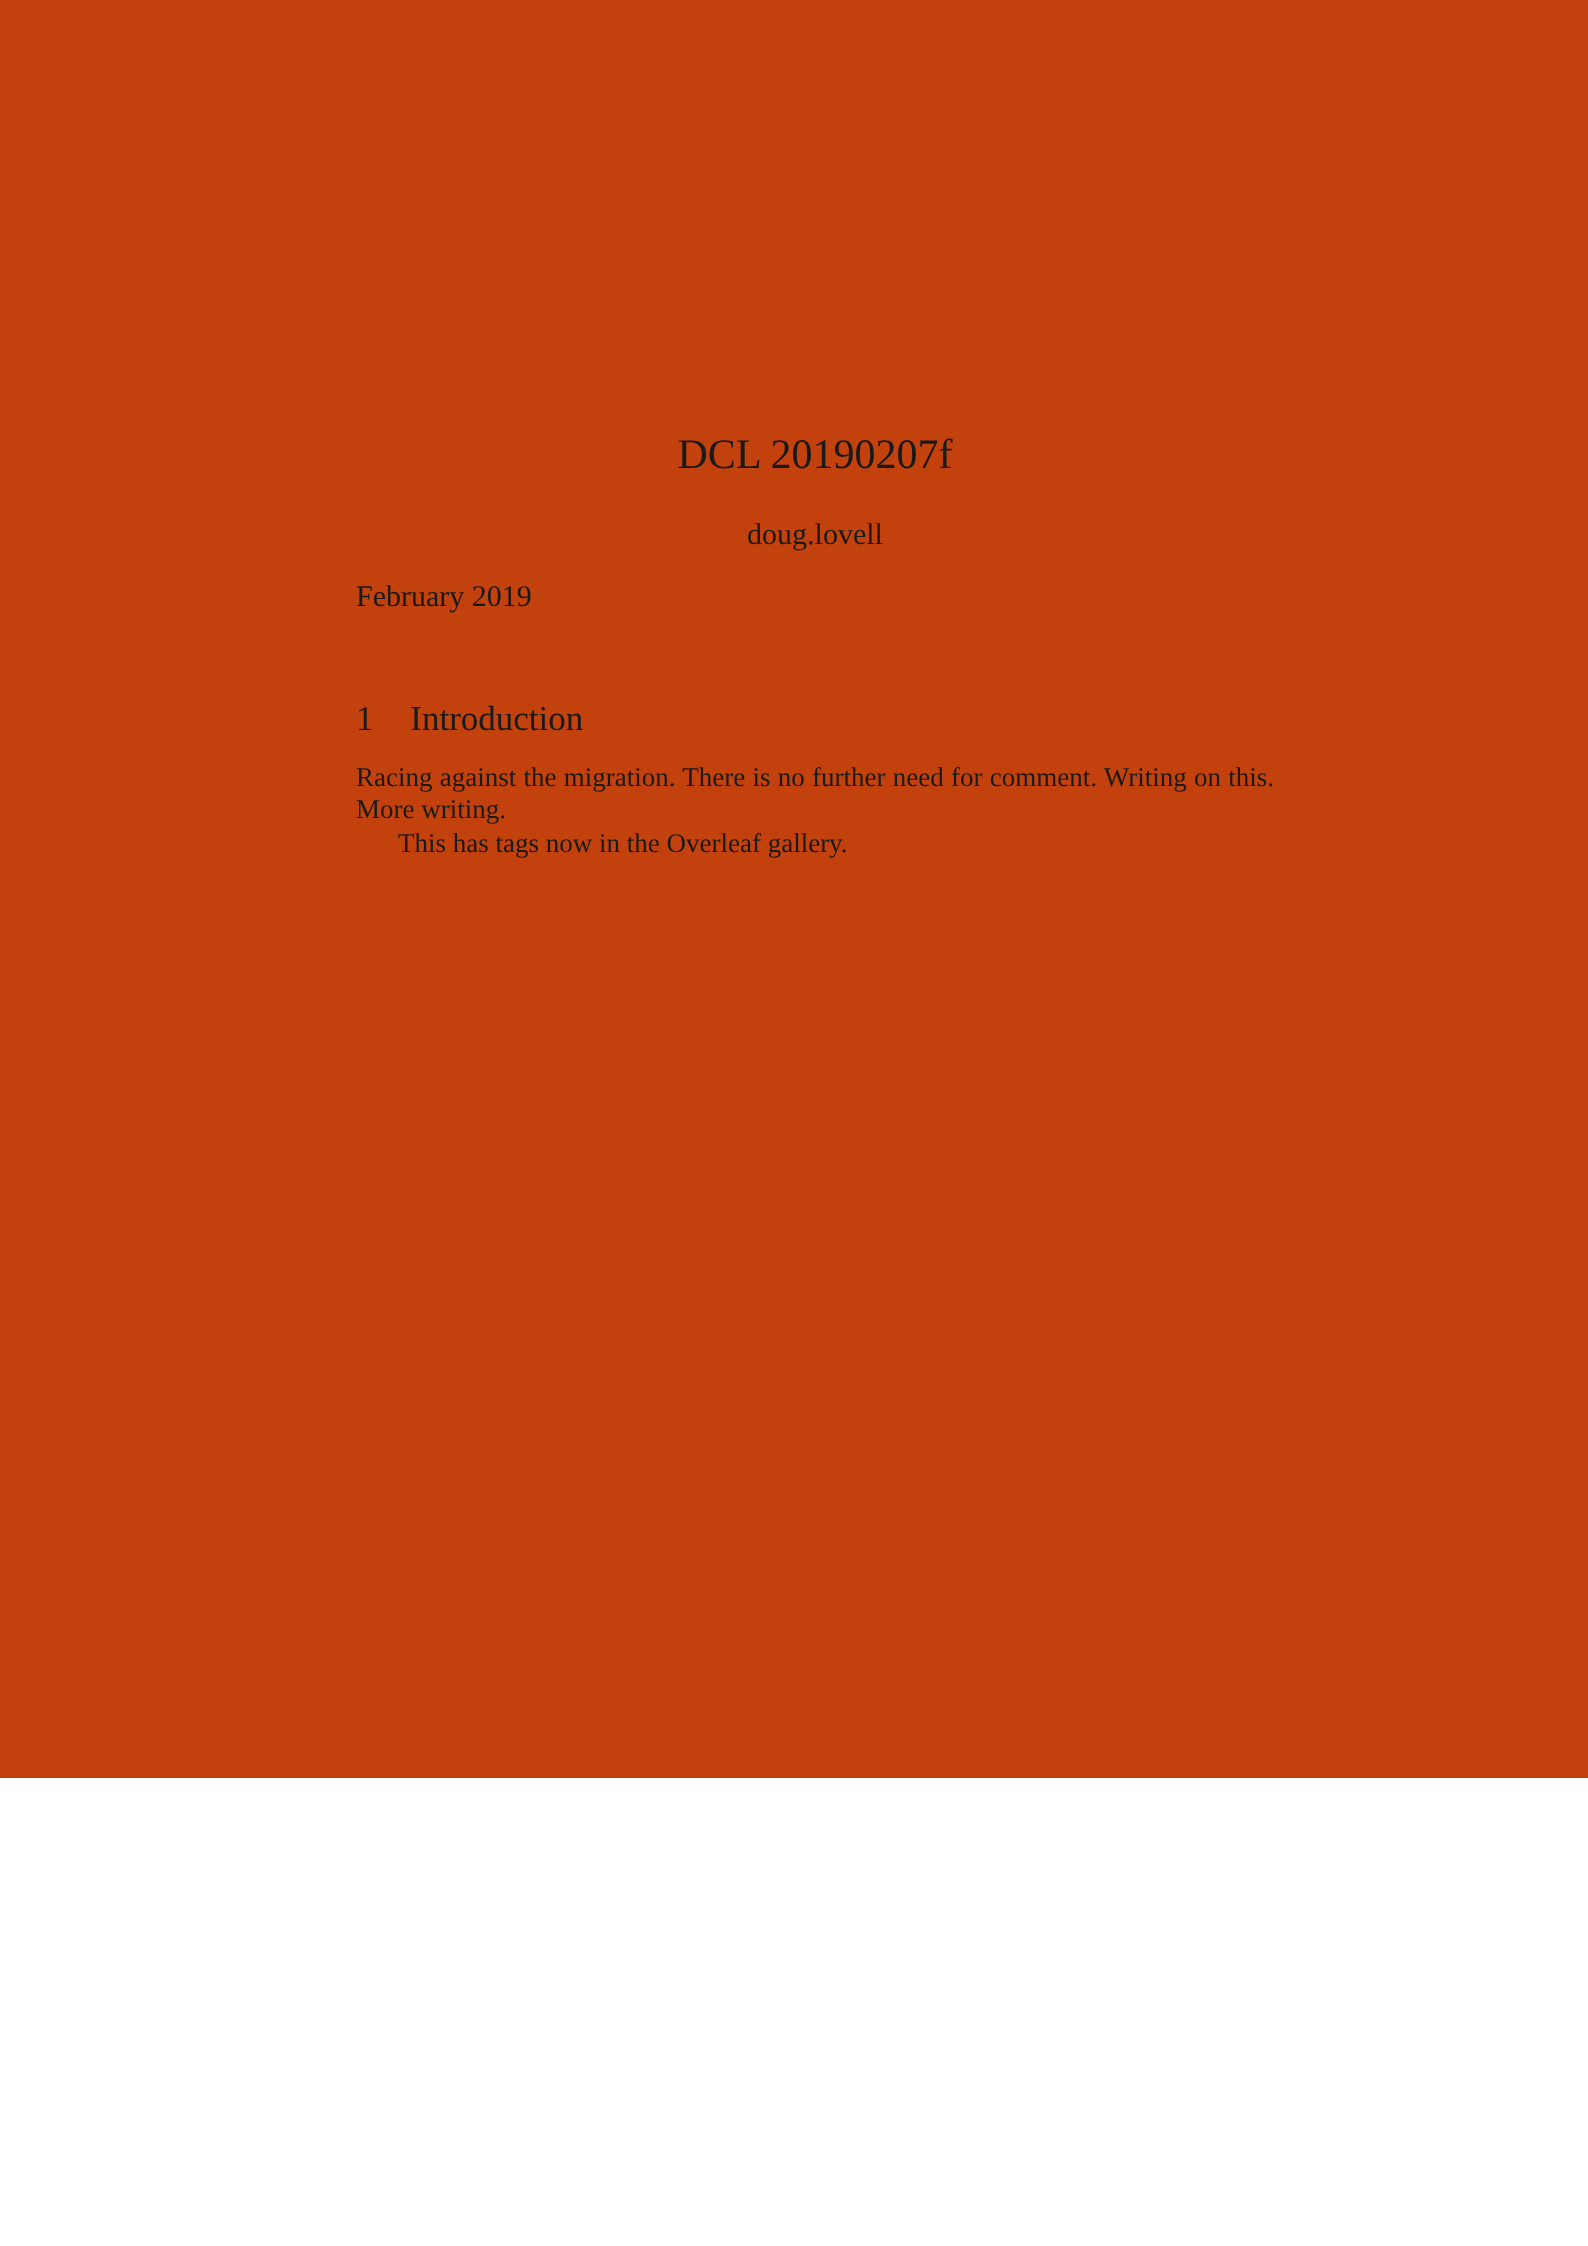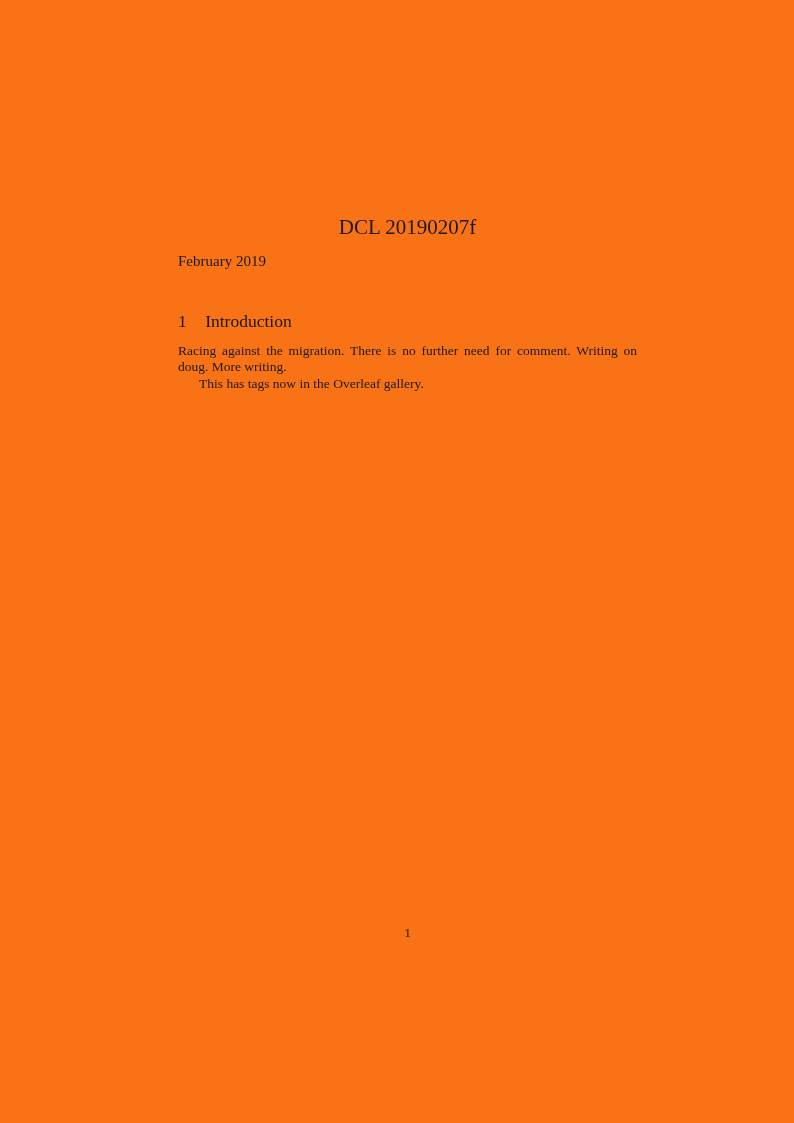--- a/index.html
+++ b/index.html
@@ -3,22 +3,22 @@
 <meta charset="utf-8">
 <style>
   html, body {
     margin: 0;
     padding: 0;
     background: #ffffff;
   }
   .page {
     position: relative;
     width: 794px;
-    height: 1123px;
-    background: #f97316;
+    height: 889px;
+    background: #c2410c;
     font-family: "Liberation Serif", "DejaVu Serif", serif;
     color: #1a1a1a;
     overflow: hidden;
   }
   .text-block {
     position: absolute;
     left: 178px;
     top: 0;
     width: 459px;
   }
@@ -75,29 +75,30 @@
   }
 </style>
 </head>
 <body>
 
 <div class="page">
   <div class="text-block">
 
     <div class="doc-title">DCL 20190207f</div>
 
+    <div class="doc-author">doug.lovell</div>
 
     <div class="doc-date">February 2019</div>
 
     <div class="section-heading">
       <span class="section-number">1</span>
       <span class="section-title">Introduction</span>
     </div>
 
     <div class="body-text">
-      <p>Racing against the migration. There is no further need for comment. Writing on doug. More writing.</p>
+      <p>Racing against the migration. There is no further need for comment. Writing on this. More writing.</p>
       <p class="indented">This has tags now in the Overleaf gallery.</p>
     </div>
 
   </div>
 
   <div class="page-number">1</div>
 </div>
 
 </body></html>

